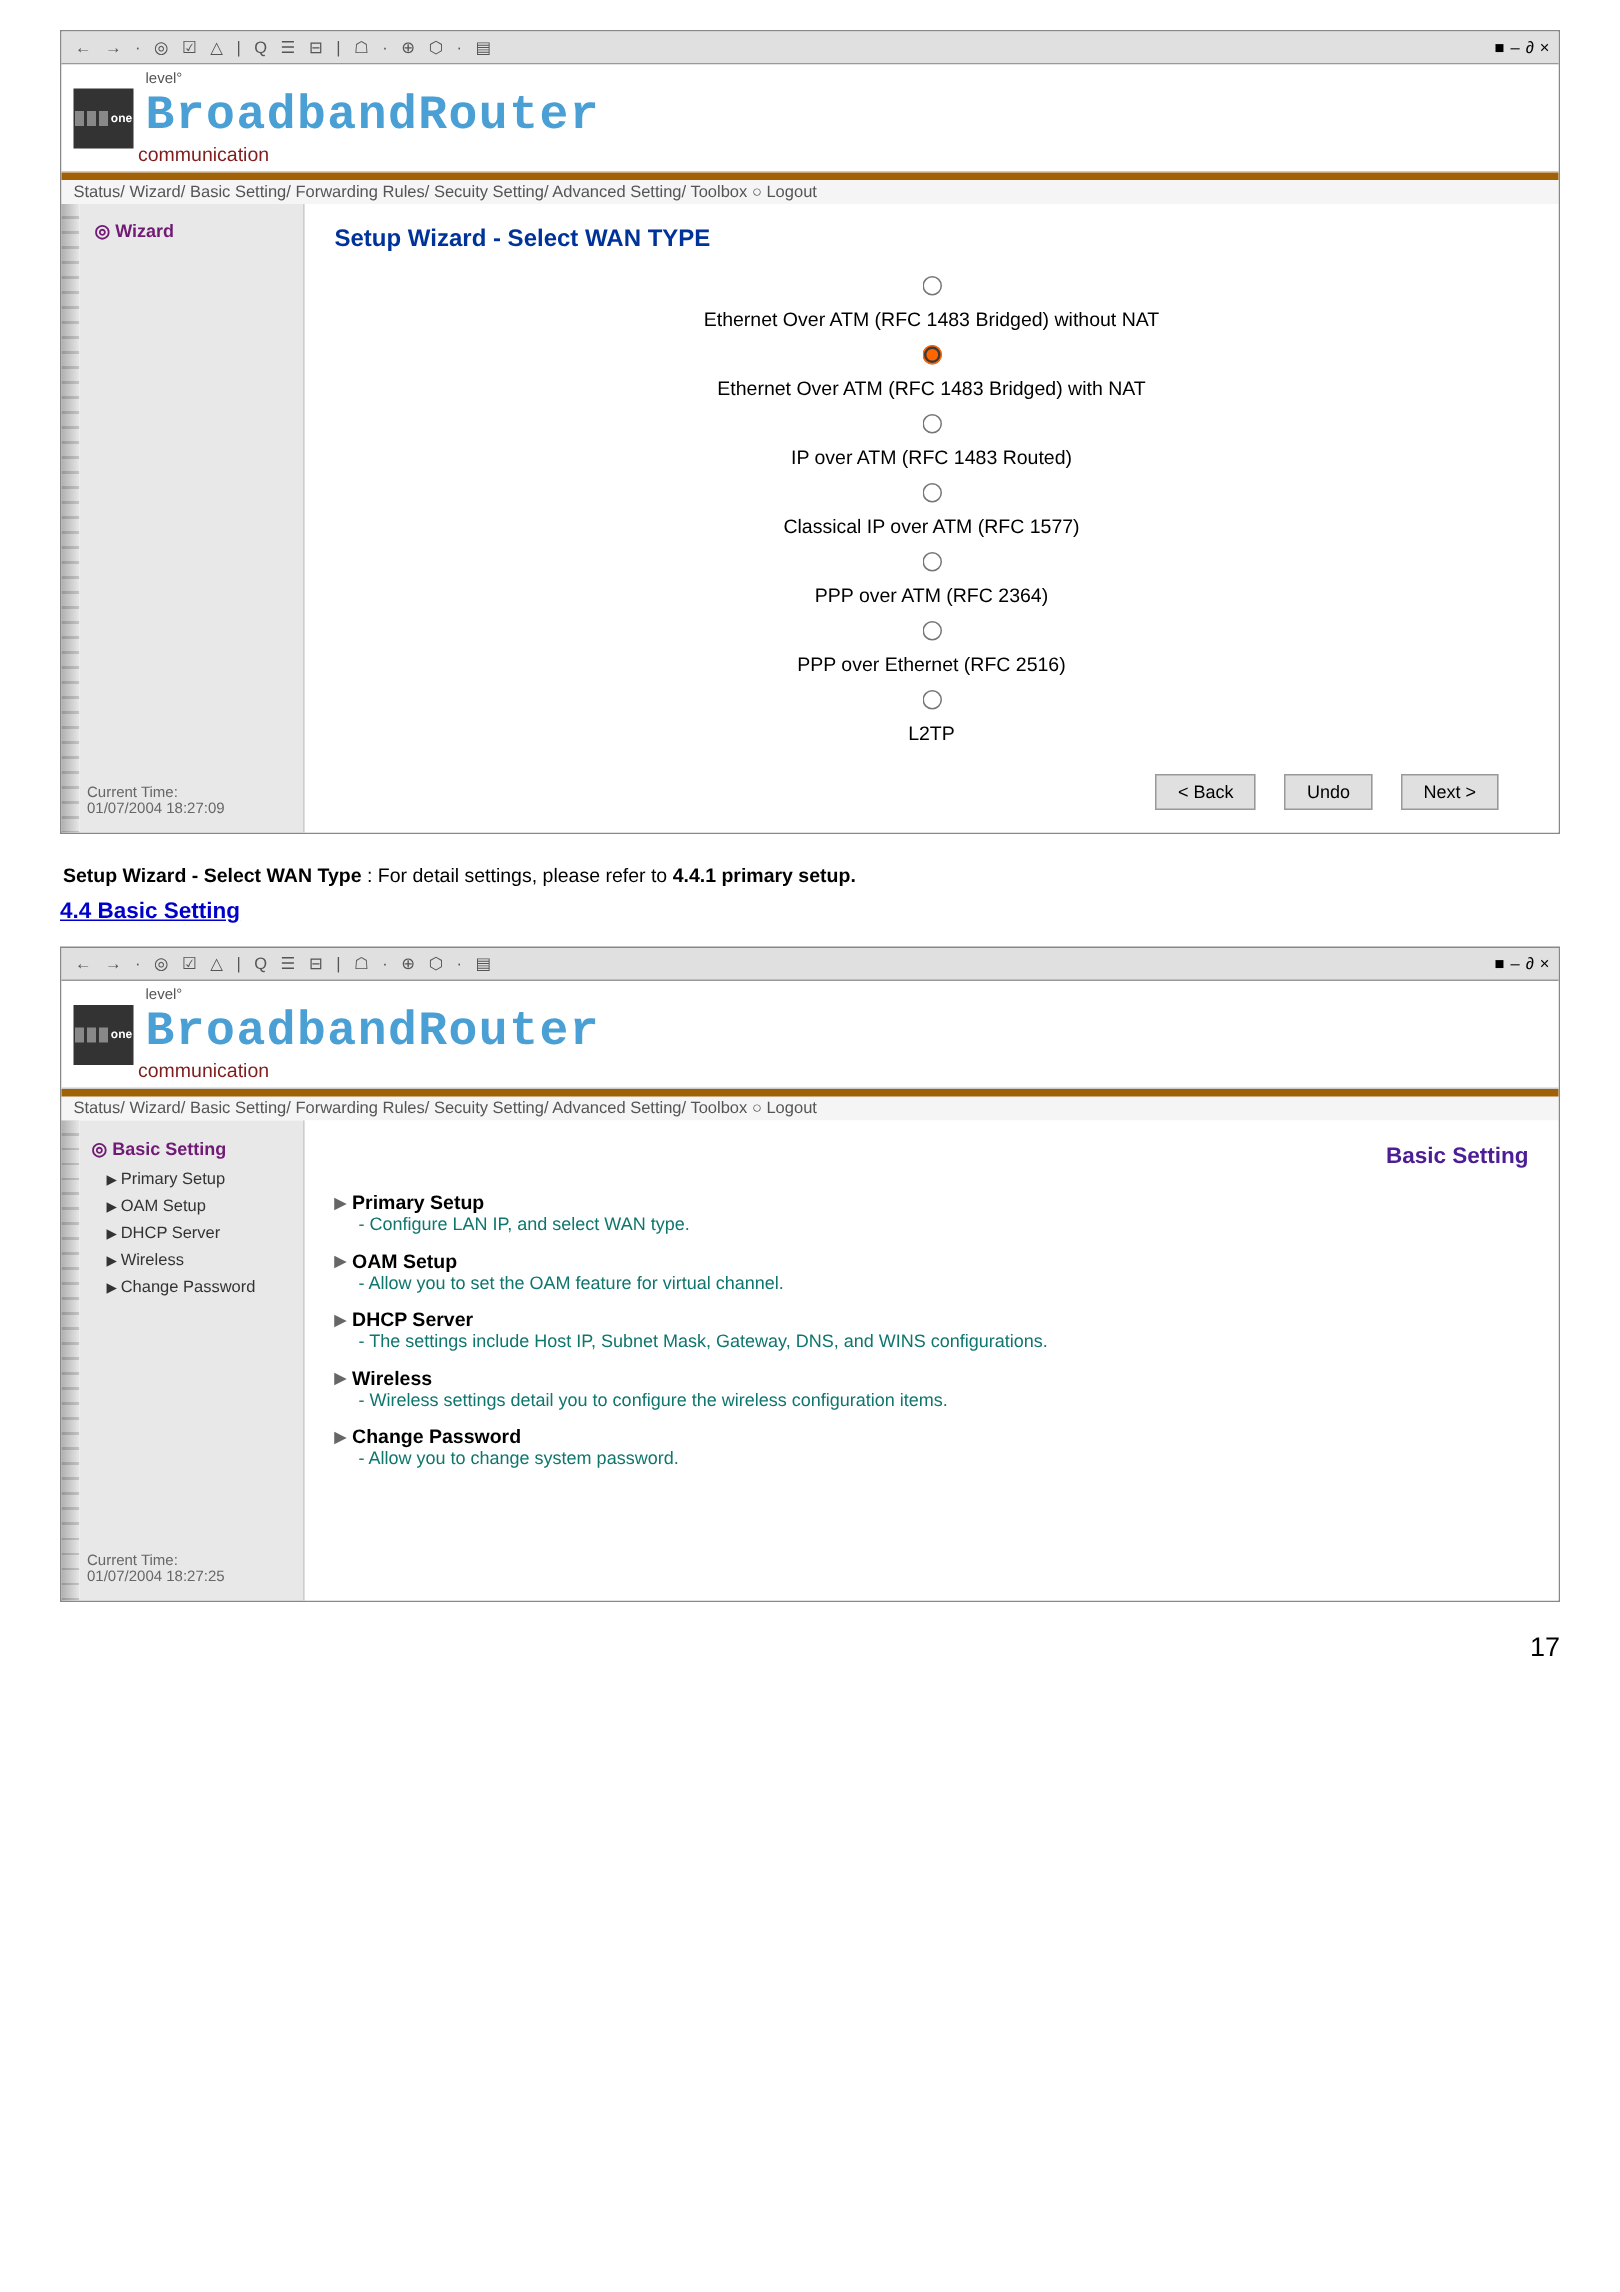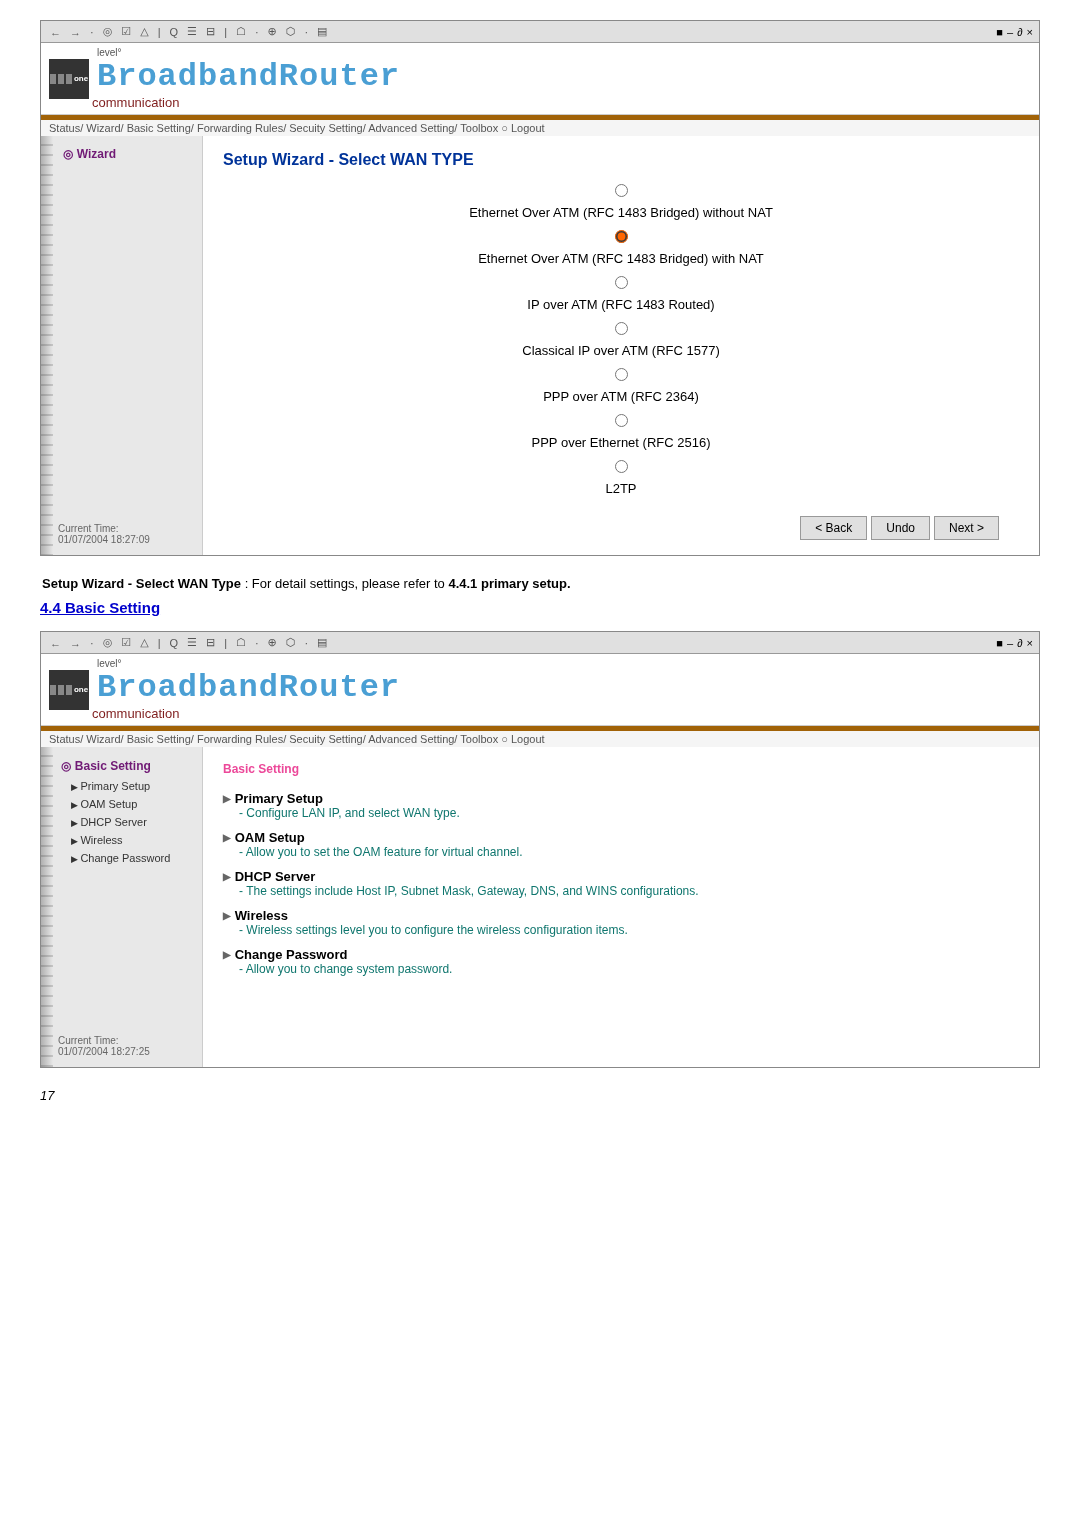--- a/index.html
+++ b/index.html
@@ -191,21 +191,21 @@
       accent-color: #ff6600;
     }
 
     .wan-option.selected input[type="radio"] {
       accent-color: #ff6600;
     }
 
     .btn-row {
       display: flex;
       justify-content: flex-end;
-      gap: 4px;
+      gap: 19px;
       margin-top: 20px;
       padding-right: 20px;
     }
 
     .btn {
       padding: 4px 14px;
       font-size: 12px;
       background: #e0e0e0;
       border: 1px solid #999;
       cursor: pointer;
@@ -229,23 +229,24 @@
       text-decoration: underline;
       margin: 8px 0 15px 0;
     }
 
     
     .basic-setting-content {
       font-size: 13px;
     }
 
     .basic-setting-content .panel-title {
-      color: #ec4899;
-      font-size: 12px;
-      font-weight: bold;
+      color: #4c1d95;
+      font-size: 15px;
+      font-weight: bold;
+      text-align: right;
     }
 
     .bs-section {
       margin: 10px 0 5px 0;
     }
 
     .bs-section-title {
       color: #000;
       font-weight: bold;
       font-size: 13px;
@@ -265,25 +266,24 @@
       color: #0f766e;
       font-size: 12px;
     }
 
     .bs-section-desc::before {
       content: "- ";
     }
 
     
     .page-number {
-      text-align: left;
+      text-align: right;
       margin-top: 20px;
-      font-size: 13px;
+      font-size: 18px;
       color: #000;
-      font-style: italic;
     }
 
     .torn-left {
       width: 12px;
       background: linear-gradient(to right, #b0b0b0, #e8e8e8);
       position: relative;
       overflow: hidden;
     }
 
     .torn-left::after {
@@ -498,21 +498,21 @@
           <div class="bs-section-desc">Allow you to set the OAM feature for virtual channel.</div>
         </div>
 
         <div class="bs-section">
           <div class="bs-section-title">DHCP Server</div>
           <div class="bs-section-desc">The settings include Host IP, Subnet Mask, Gateway, DNS, and WINS configurations.</div>
         </div>
 
         <div class="bs-section">
           <div class="bs-section-title">Wireless</div>
-          <div class="bs-section-desc">Wireless settings level you to configure the wireless configuration items.</div>
+          <div class="bs-section-desc">Wireless settings detail you to configure the wireless configuration items.</div>
         </div>
 
         <div class="bs-section">
           <div class="bs-section-title">Change Password</div>
           <div class="bs-section-desc">Allow you to change system password.</div>
         </div>
       </div>
     </div>
   </div>
 

